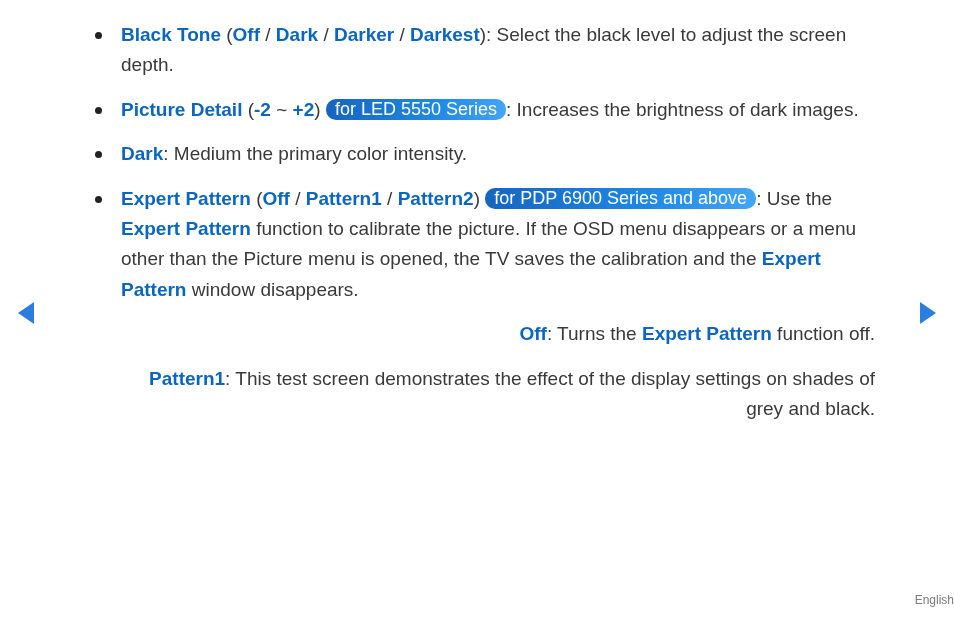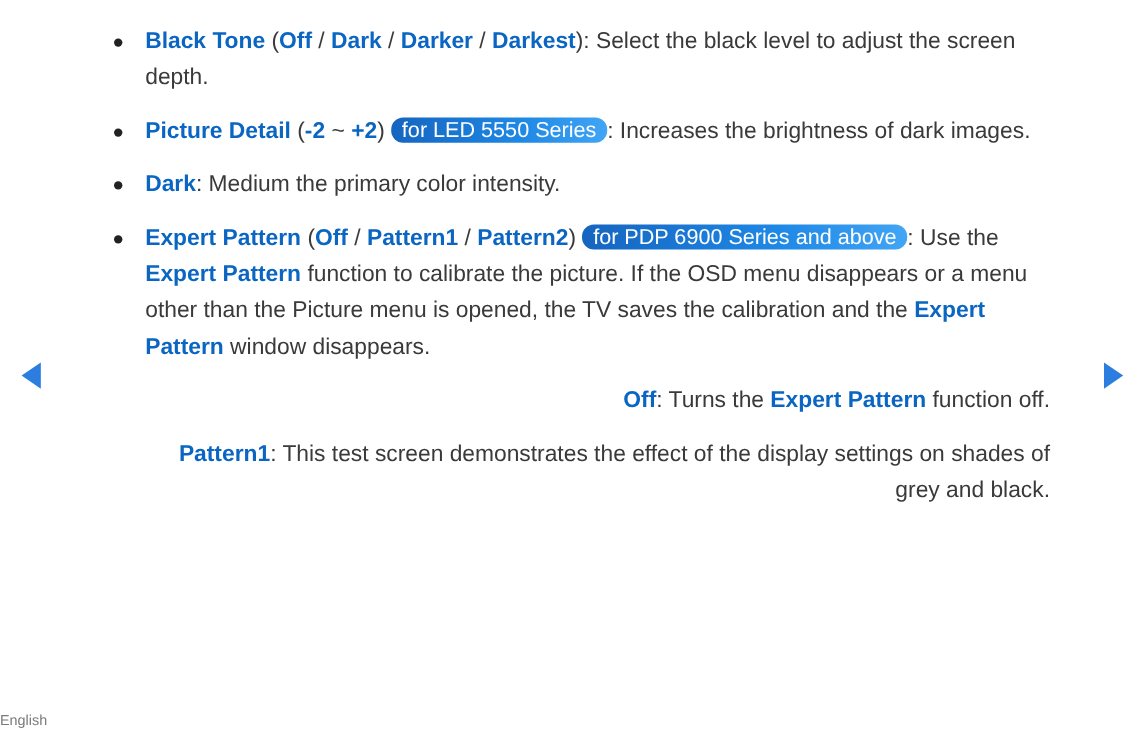--- a/index.html
+++ b/index.html
@@ -63,21 +63,21 @@
     border-top: 11px solid transparent;
     border-bottom: 11px solid transparent;
     cursor: pointer;
   }
   .arrow-left { left: 18px; border-right: 16px solid #2b7de0; }
   .arrow-right { right: 18px; border-left: 16px solid #2b7de0; }
   .footer-lang {
     position: absolute;
     bottom: 14px;
     left: 0; right: 0;
-    text-align: left;
+    text-align: right;
     font-size: 12px;
     color: #7a7a7a;
   }
   .sep { color: #3a3a3a; }
 </style>
 </head>
 <body>
 
 <div class="arrow-left"></div>
 <div class="arrow-right"></div>

